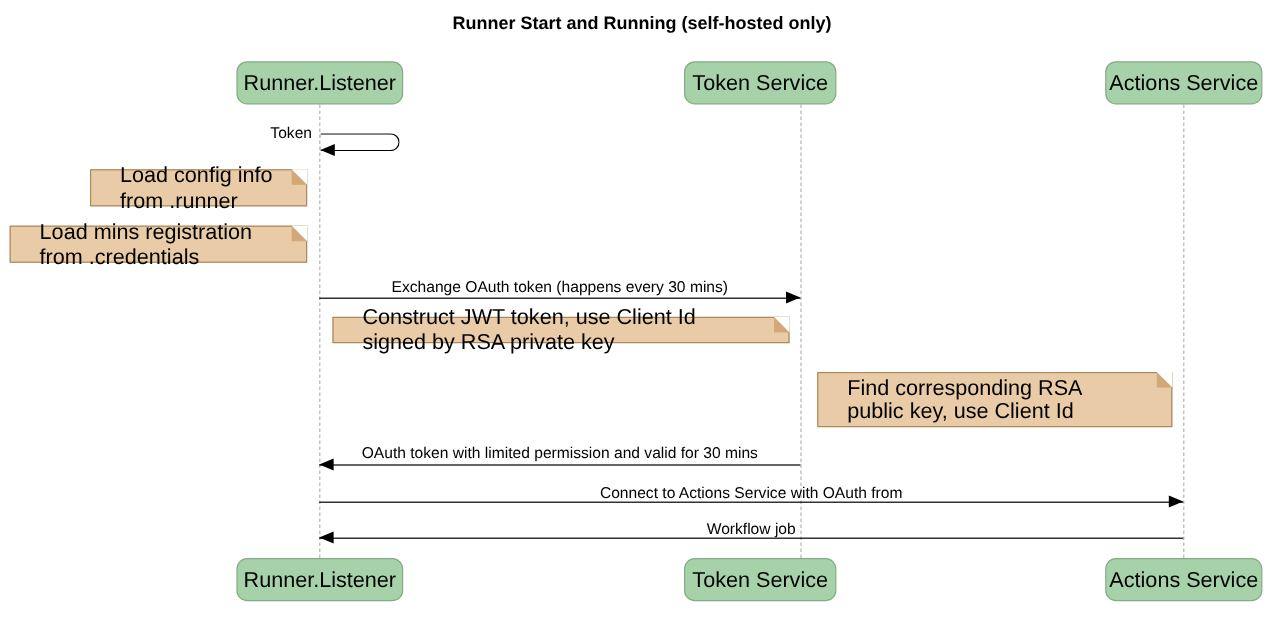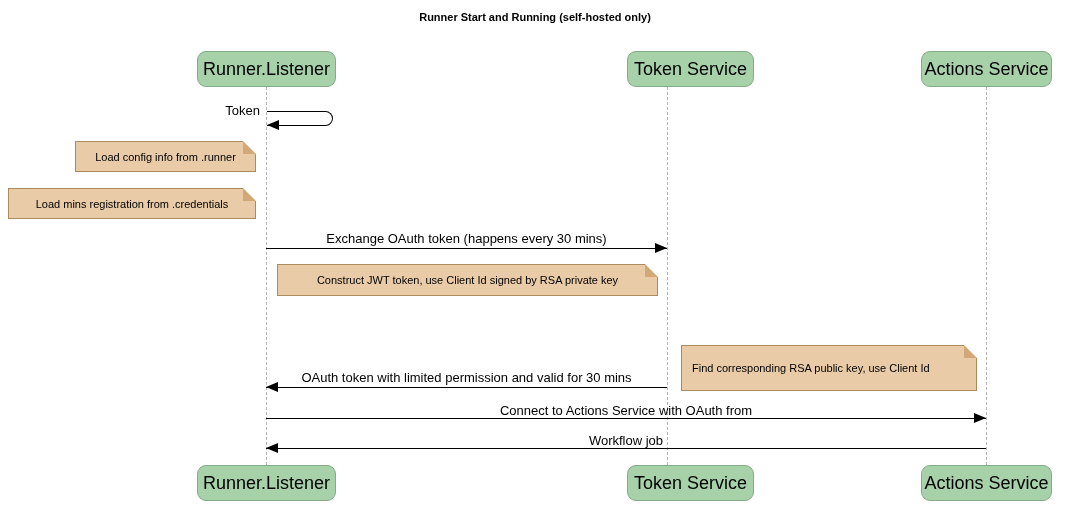--- a/index.html
+++ b/index.html
@@ -2,57 +2,57 @@
 <html><head>
 <meta charset="utf-8">
 <style>
   html,body{margin:0;padding:0;background:#fff;}
   *{box-sizing:border-box;}
   #diagram{
     position:relative;width:1070px;height:525px;background:#ffffff;
     font-family:"Liberation Sans", sans-serif;color:#000;overflow:hidden;
   }
   .title{position:absolute;top:11px;left:0;width:100%;text-align:center;
-    font-size:11px;font-weight:bold;}
+    font-size:15px;font-weight:bold;}
   .participant{position:absolute;height:36px;background:#a7d2a9;
     border:1px solid #84ab86;border-radius:9px;display:flex;align-items:center;
     justify-content:center;font-size:18px;}
   .p-top{top:51px;}
   .p-bottom{top:465px;}
   .p-runner{left:197px;width:139px;}
-  .p-token{left:627px;width:127px;}
+  .p-token{left:570px;width:127px;}
   .p-actions{left:921px;width:131px;}
   .lifeline{position:absolute;top:87px;height:378px;width:0;
     border-left:1px dashed #b3b3b3;}
   .ll-runner{left:266px;}
   .ll-token{left:667px;}
   .ll-actions{left:986px;}
   .msg-label{position:absolute;font-size:13px;text-align:center;white-space:nowrap;}
   .msg-line{position:absolute;height:0;border-top:1px solid #000;}
   .arrow-right{position:absolute;width:0;height:0;
     border-top:5px solid transparent;border-bottom:5px solid transparent;
     border-left:12px solid #000;}
   .arrow-left{position:absolute;width:0;height:0;
     border-top:5px solid transparent;border-bottom:5px solid transparent;
     border-right:12px solid #000;}
   .self-label{position:absolute;left:190px;width:70px;top:103px;
     font-size:13px;text-align:right;}
   .self-loop{position:absolute;left:267px;top:111px;width:66px;height:15px;
     border:1px solid #000;border-left:none;border-radius:0 8px 8px 0;}
   .note{position:absolute;background:#e9cba7;border:1px solid #ab8b5d;
-    font-size:11px;display:flex;align-items:center;justify-content:center;
-    padding:0 10px;}
+    font-size:18px;display:flex;align-items:center;justify-content:center;
+    padding:0 24px;}
   .note-multiline{flex-direction:column;align-items:flex-start;
-    justify-content:center;line-height:19px;margin-top:35px;}
+    justify-content:center;line-height:19px;}
   .fold{position:absolute;top:-1px;right:-1px;width:0;height:0;
     border-style:solid;border-width:0 13px 13px 0;
     border-color:#ffffff #ffffff #d2a878 #d2a878;}
   .n1{left:75px;top:141px;width:181px;height:31px;}
   .n2{left:8px;top:188px;width:248px;height:31px;}
-  .n3{left:277px;top:264px;width:381px;height:32px;}
+  .n3{left:277px;top:264px;width:381px;height:22px;}
   .n4{left:681px;top:310px;width:296px;height:46px;}
   .m1-label{left:266px;width:401px;top:231px;}
   .m1-line{left:266px;width:401px;top:248px;}
   .m1-arrow{left:655px;top:243px;}
   .m2-label{left:266px;width:401px;top:370px;}
   .m2-line{left:266px;width:401px;top:387px;}
   .m2-arrow{left:266px;top:382px;}
   .m3-label{left:266px;width:720px;top:403px;}
   .m3-line{left:266px;width:720px;top:418px;}
   .m3-arrow{left:974px;top:413px;}

